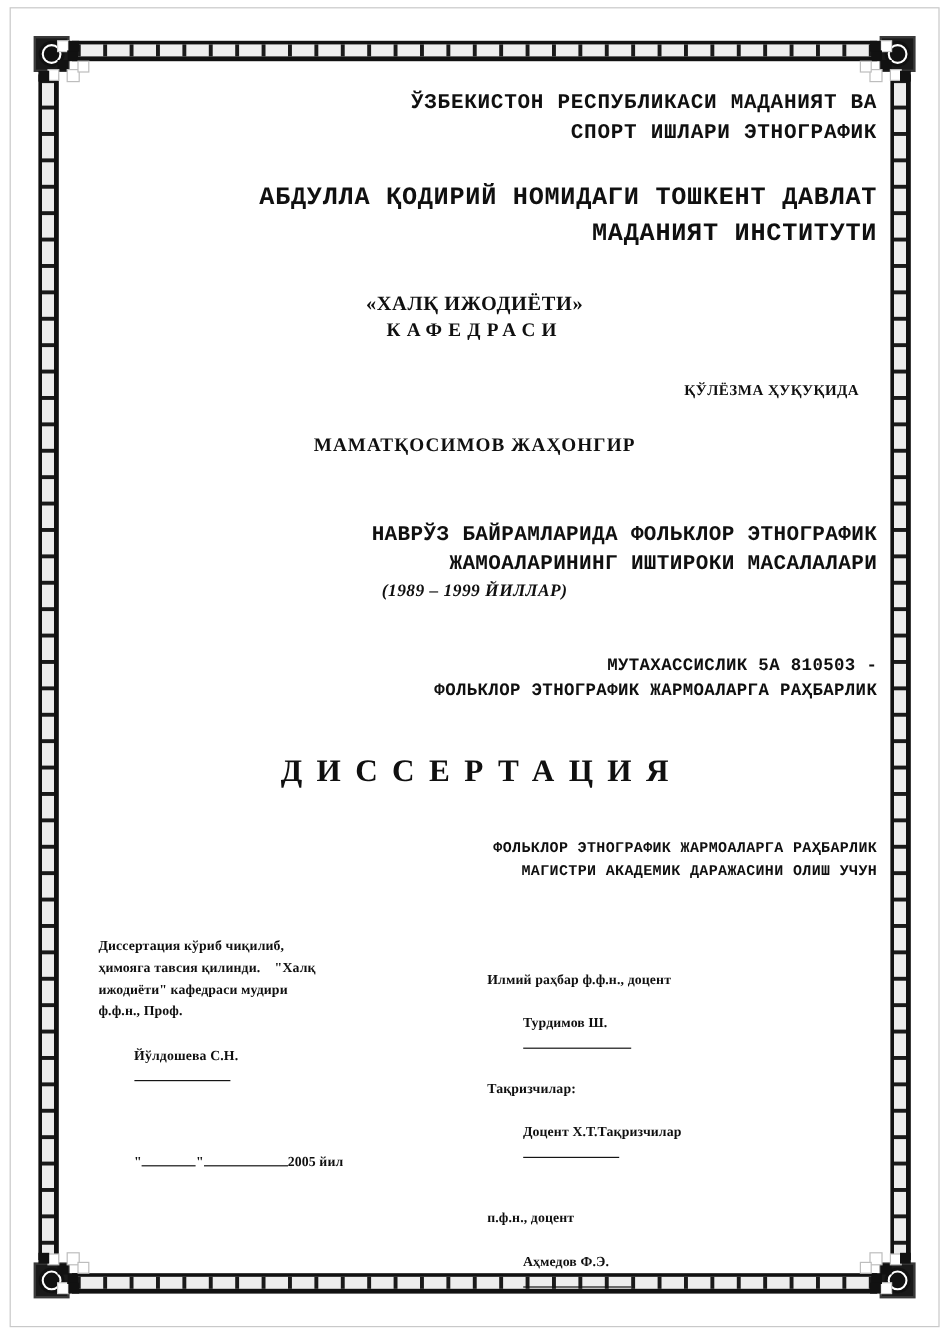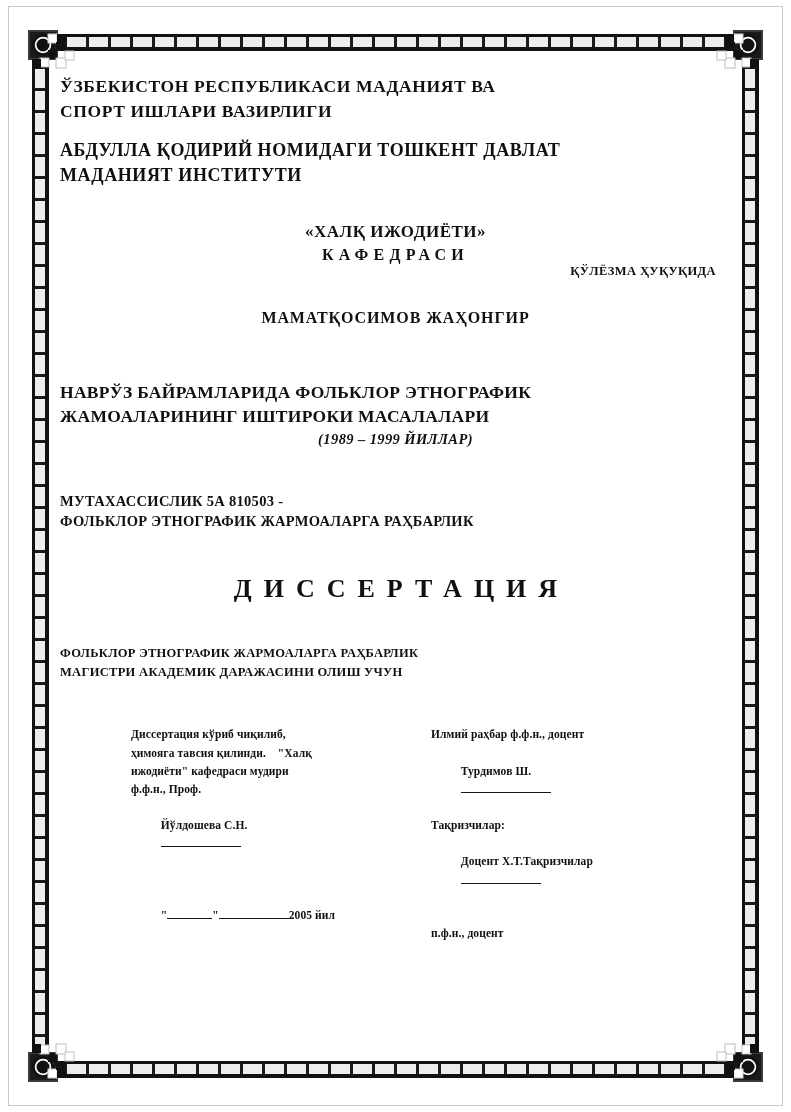--- a/index.html
+++ b/index.html
@@ -99,56 +99,57 @@
   .content {
     position: absolute;
     left: 60px;
     top: 60px;
     right: 60px;
     bottom: 60px;
     text-align: center;
     color: #101010;
   }
 
-  .blk { text-align: left; }
+  .blk { text-align: right; font-family: Liberation Mono, monospace; }
 
   .ministry {
     font-size: 17.5px;
     font-weight: bold;
     letter-spacing: 0.6px;
     line-height: 1.42;
     margin-top: 14px;
   }
 
   .institute {
-    font-size: 18px;
+    font-size: 21px;
     font-weight: bold;
     letter-spacing: 0.6px;
     line-height: 1.42;
-    margin-top: 14px;
+    margin-top: 27px;
   }
 
   .kafedra-1 {
     font-size: 17px;
     font-weight: bold;
     letter-spacing: 0.5px;
     margin-top: 33px;
   }
   .kafedra-2 {
     font-size: 16px;
     font-weight: bold;
     letter-spacing: 5.2px;
     margin-top: 4px;
   }
 
   .manuscript {
     font-size: 12.5px;
     font-weight: bold;
     letter-spacing: 0.4px;
     text-align: right;
+    margin-top: 33px;
     padding-right: 15px;
     font-family: Liberation Serif, serif;
   }
 
   .author {
     font-size: 16px;
     font-weight: bold;
     letter-spacing: 0.9px;
     margin-top: 30px;
   }
@@ -189,32 +190,33 @@
     font-size: 12.5px;
     font-weight: bold;
     letter-spacing: 0.3px;
     line-height: 1.5;
     margin-top: 40px;
   }
 
   
   .signatures {
     display: flex;
-    justify-content: flex-end;
+    justify-content: flex-start;
     margin-top: 44px;
     font-size: 11.5px;
     font-weight: bold;
     text-align: left;
     letter-spacing: 0.1px;
+    gap: 24px;
   }
   .sig-col {
     line-height: 1.58;
   }
   .sig-col.left { width: 288px; padding-left: 22px; }
-  .sig-col.right { width: 300px; padding-left: 12px; }
+  .sig-col.right { width: 300px; padding-left: 12px; margin-top: 28px; }
 
   .sig-line {
     white-space: pre;
   }
   .sig-gap { height: 17px; }
 
   .ul {
     display: inline-block;
     border-bottom: 1.5px solid #151515;
     vertical-align: baseline;
@@ -311,21 +313,21 @@
         <rect x="6" y="31" width="9" height="9" fill="#111111"></rect>
         <rect x="31" y="6" width="9" height="9" fill="#111111"></rect>
       </svg>
     </div>
   </div>
 
   <div class="content">
 
     <div class="ministry blk">
       <div>ЎЗБЕКИСТОН  РЕСПУБЛИКАСИ  МАДАНИЯТ  ВА</div>
-      <div>СПОРТ  ИШЛАРИ  ВАЗИРЛИГИ</div>
+      <div>СПОРТ  ИШЛАРИ  ЭТНОГРАФИК</div>
     </div>
 
     <div class="institute blk">
       <div>АБДУЛЛА  ҚОДИРИЙ  НОМИДАГИ  ТОШКЕНТ ДАВЛАТ</div>
       <div>МАДАНИЯТ  ИНСТИТУТИ</div>
     </div>
 
     <div class="kafedra-1">«ХАЛҚ ИЖОДИЁТИ»</div>
     <div class="kafedra-2">КАФЕДРАСИ</div>
 
@@ -374,18 +376,22 @@
           <span>Турдимов Ш.</span>
           <span class="ul w90"></span>
         </div>
         <div class="sig-line">Тақризчилар:</div>
         <div class="sig-line">
           <span>Доцент Х.Т.Тақризчилар</span>
           <span class="ul w80"></span>
         </div>
         <div class="sig-gap"></div>
         <div class="sig-line">п.ф.н., доцент</div>
+        <div class="sig-line">
+          <span>Аҳмедов Ф.Э.</span>
+          <span class="ul w90"></span>
+        </div>
       </div>
 
     </div>
 
   </div>
 </div>
 
 </body></html>

